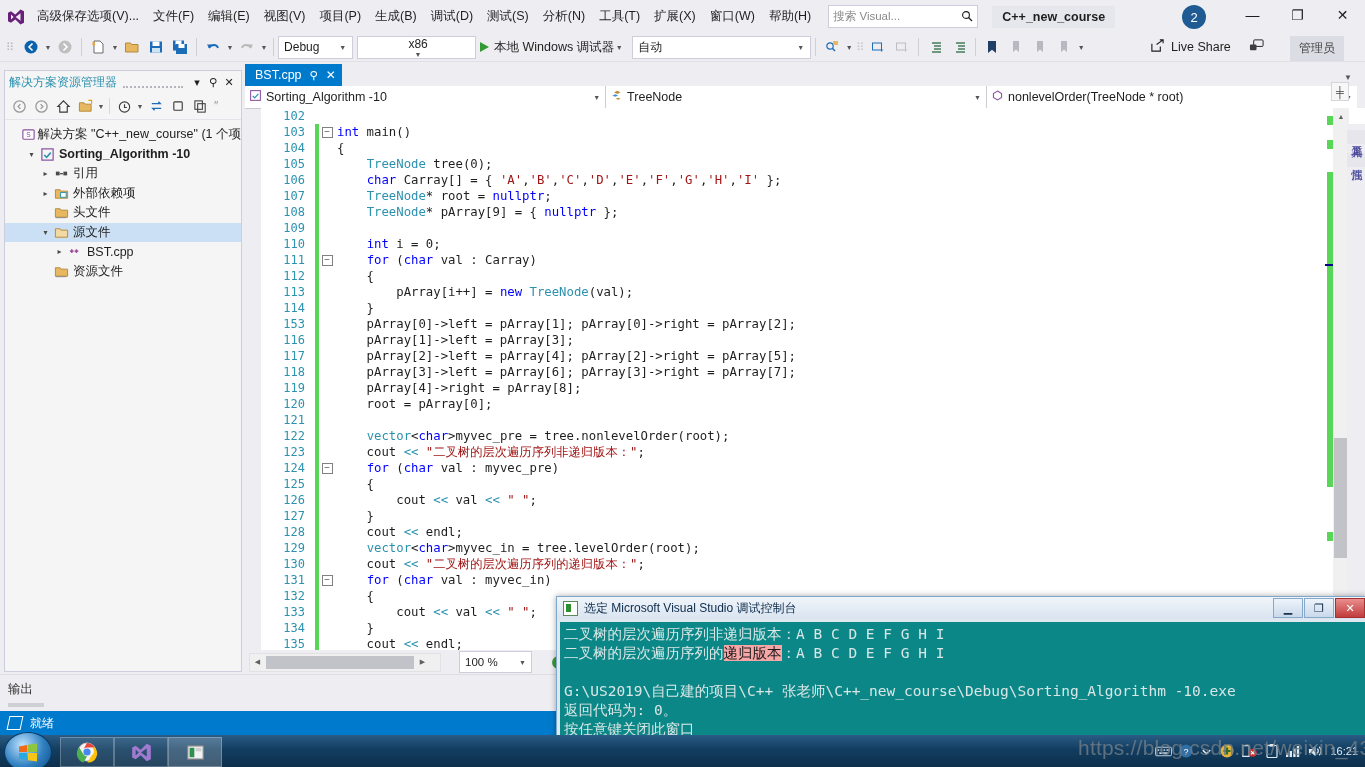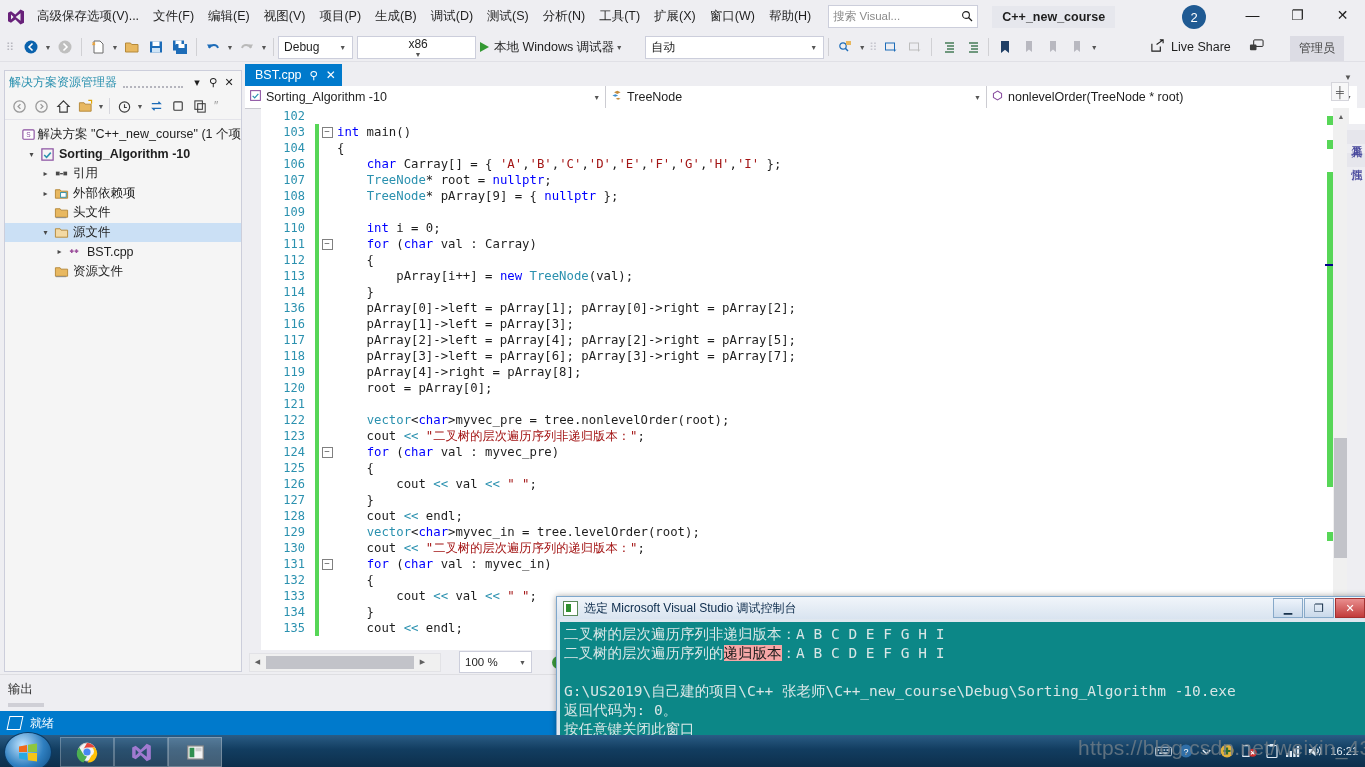--- a/index.html
+++ b/index.html
@@ -263,21 +263,21 @@
     <div class="tb-combo" style="width:110px;margin-left:4px;flex-direction:column;">
       <span class="cval">x86</span>
       <span class="carr">▼</span>
     </div>
 
     <div class="run-btn">
       <span class="play-tri"></span>
       <span>本地 Windows 调试器</span>
       <span class="tb-caret">▼</span>
     </div>
-    <div class="tb-combo" style="width:170px;margin-left:17px;">
+    <div class="tb-combo" style="width:170px;margin-left:4px;">
       <span class="cval">自动</span>
       <span class="carr">▼</span>
     </div>
     <div class="tb-sep"></div>
 
     <div class="tb-btn">
       <svg width="16" height="16" viewBox="0 0 16 16">
           <circle cx="6" cy="7" r="3.2" fill="none" stroke="#1d6cb8" stroke-width="1.2"></circle>
           <line x1="8.3" y1="9.3" x2="11" y2="12" stroke="#1d6cb8" stroke-width="1.5"></line>
           <rect x="9" y="2" width="5" height="4" fill="#e8b860"></rect>
@@ -550,30 +550,31 @@
           <span class="nt">nonlevelOrder(TreeNode * root)</span>
           <span class="na">▼</span>
         </div>
       </div>
 
       <div class="codearea">
         <div class="code" id="code-lines">
             <div class="cl"><span class="lnum">102</span><span class="gutbar none"></span><span class="fold"></span><span class="ctext"></span></div>
             <div class="cl"><span class="lnum">103</span><span class="gutbar"></span><span class="fold"><span class="foldbox">−</span></span><span class="ctext"><span class="k">int</span> main()</span></div>
             <div class="cl"><span class="lnum">104</span><span class="gutbar"></span><span class="fold"></span><span class="ctext">{</span></div>
+            <div class="cl"><span class="lnum">105</span><span class="gutbar"></span><span class="fold"></span><span class="ctext">    <span class="t">TreeNode</span> tree(0);</span></div>
             <div class="cl"><span class="lnum">106</span><span class="gutbar"></span><span class="fold"></span><span class="ctext">    <span class="k">char</span> Carray[] = { <span class="s">'A'</span>,<span class="s">'B'</span>,<span class="s">'C'</span>,<span class="s">'D'</span>,<span class="s">'E'</span>,<span class="s">'F'</span>,<span class="s">'G'</span>,<span class="s">'H'</span>,<span class="s">'I'</span> };</span></div>
             <div class="cl"><span class="lnum">107</span><span class="gutbar"></span><span class="fold"></span><span class="ctext">    <span class="t">TreeNode</span>* root = <span class="k">nullptr</span>;</span></div>
             <div class="cl"><span class="lnum">108</span><span class="gutbar"></span><span class="fold"></span><span class="ctext">    <span class="t">TreeNode</span>* pArray[9] = { <span class="k">nullptr</span> };</span></div>
             <div class="cl"><span class="lnum">109</span><span class="gutbar"></span><span class="fold"></span><span class="ctext"></span></div>
             <div class="cl"><span class="lnum">110</span><span class="gutbar"></span><span class="fold"></span><span class="ctext">    <span class="k">int</span> i = 0;</span></div>
             <div class="cl"><span class="lnum">111</span><span class="gutbar"></span><span class="fold"><span class="foldbox">−</span></span><span class="ctext">    <span class="k">for</span> (<span class="k">char</span> val : Carray)</span></div>
             <div class="cl"><span class="lnum">112</span><span class="gutbar"></span><span class="fold"></span><span class="ctext">    {</span></div>
             <div class="cl"><span class="lnum">113</span><span class="gutbar"></span><span class="fold"></span><span class="ctext">        pArray[i++] = <span class="k">new</span> <span class="t">TreeNode</span>(val);</span></div>
             <div class="cl"><span class="lnum">114</span><span class="gutbar"></span><span class="fold"></span><span class="ctext">    }</span></div>
-            <div class="cl"><span class="lnum">136</span><span class="gutbar"></span><span class="fold"></span><span class="ctext">    pArray[0]-&gt;left = pArray[1]; pArray[0]-&gt;right = pArray[2];</span></div>
+            <div class="cl"><span class="lnum">153</span><span class="gutbar"></span><span class="fold"></span><span class="ctext">    pArray[0]-&gt;left = pArray[1]; pArray[0]-&gt;right = pArray[2];</span></div>
             <div class="cl"><span class="lnum">116</span><span class="gutbar"></span><span class="fold"></span><span class="ctext">    pArray[1]-&gt;left = pArray[3];</span></div>
             <div class="cl"><span class="lnum">117</span><span class="gutbar"></span><span class="fold"></span><span class="ctext">    pArray[2]-&gt;left = pArray[4]; pArray[2]-&gt;right = pArray[5];</span></div>
             <div class="cl"><span class="lnum">118</span><span class="gutbar"></span><span class="fold"></span><span class="ctext">    pArray[3]-&gt;left = pArray[6]; pArray[3]-&gt;right = pArray[7];</span></div>
             <div class="cl"><span class="lnum">119</span><span class="gutbar"></span><span class="fold"></span><span class="ctext">    pArray[4]-&gt;right = pArray[8];</span></div>
             <div class="cl"><span class="lnum">120</span><span class="gutbar"></span><span class="fold"></span><span class="ctext">    root = pArray[0];</span></div>
             <div class="cl"><span class="lnum">121</span><span class="gutbar"></span><span class="fold"></span><span class="ctext"></span></div>
             <div class="cl"><span class="lnum">122</span><span class="gutbar"></span><span class="fold"></span><span class="ctext">    <span class="t">vector</span>&lt;<span class="k">char</span>&gt;myvec_pre = tree.nonlevelOrder(root);</span></div>
             <div class="cl"><span class="lnum">123</span><span class="gutbar"></span><span class="fold"></span><span class="ctext">    cout <span class="t">&lt;&lt;</span> <span class="s">"二叉树的层次遍历序列非递归版本："</span>;</span></div>
             <div class="cl"><span class="lnum">124</span><span class="gutbar"></span><span class="fold"><span class="foldbox">−</span></span><span class="ctext">    <span class="k">for</span> (<span class="k">char</span> val : myvec_pre)</span></div>
             <div class="cl"><span class="lnum">125</span><span class="gutbar"></span><span class="fold"></span><span class="ctext">    {</span></div>

